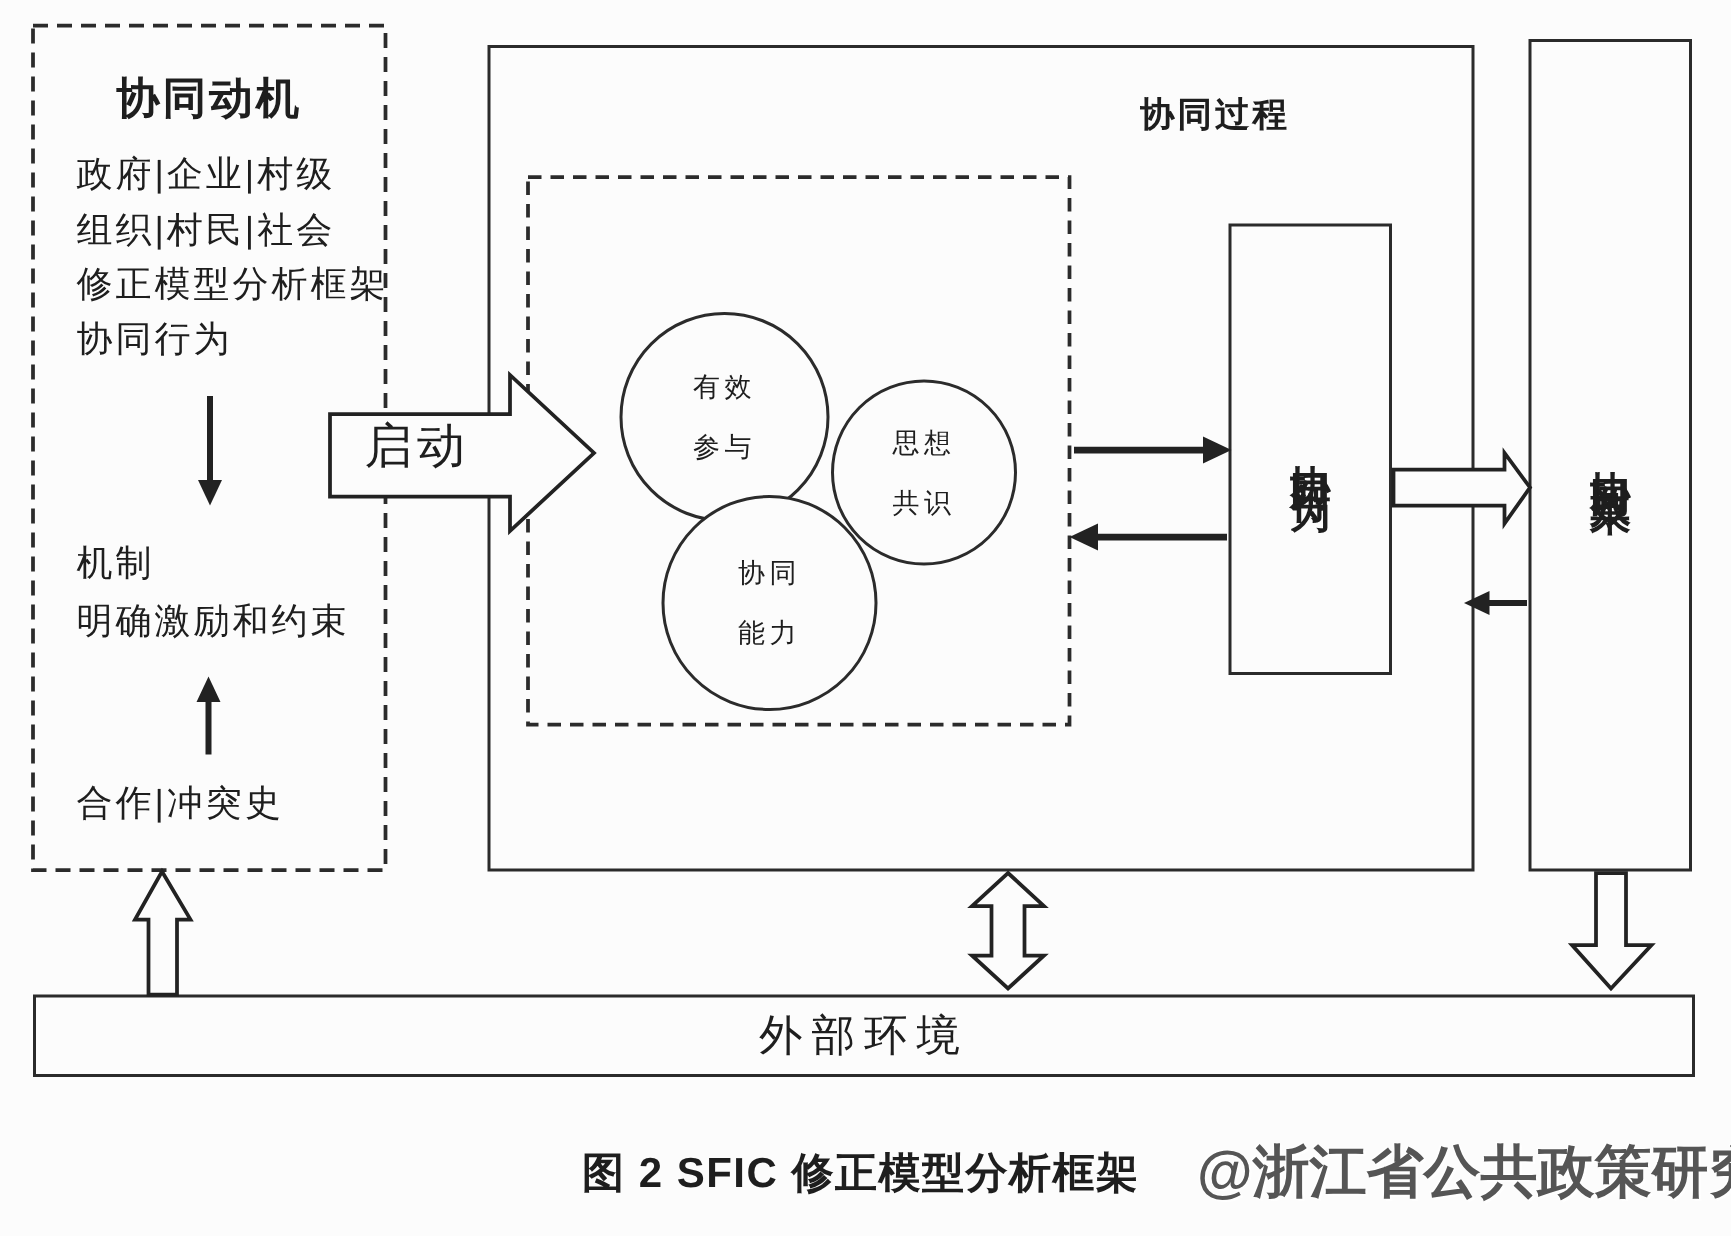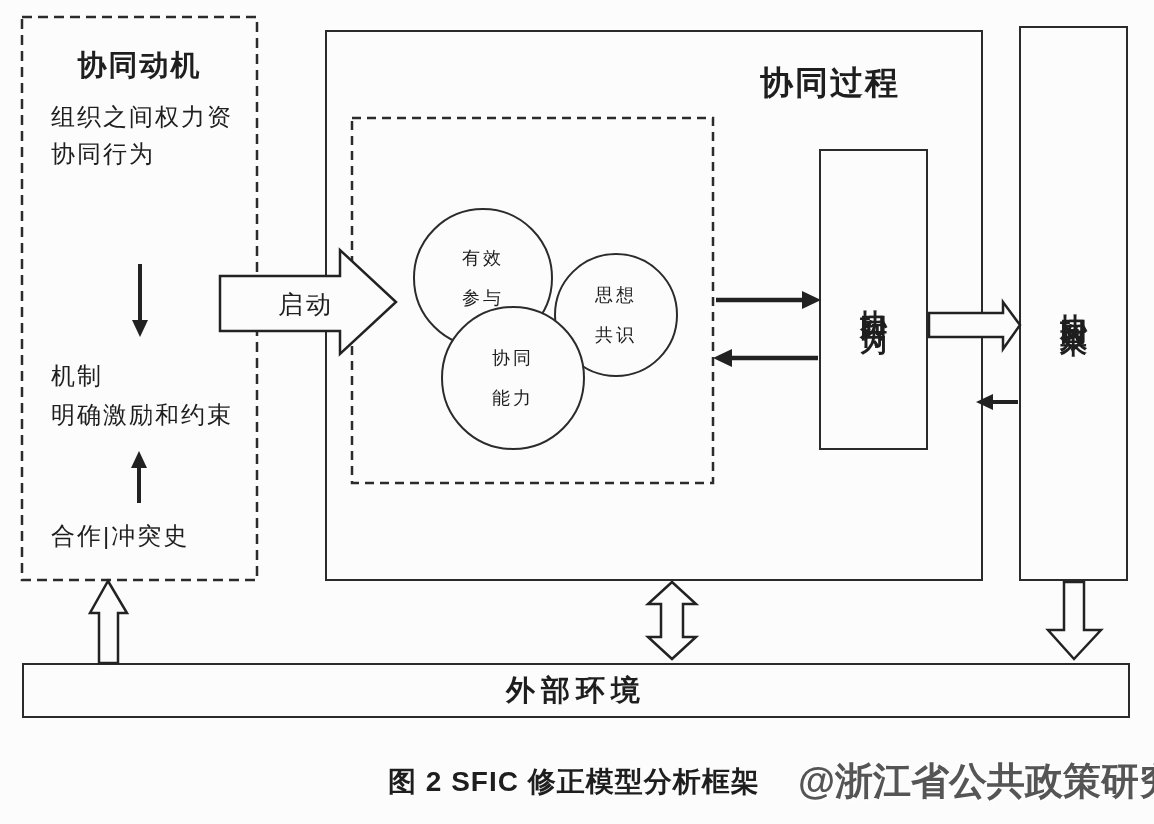--- a/index.html
+++ b/index.html
@@ -16,21 +16,21 @@
   }
   .box-solid{
     position:absolute;
     border:2.5px solid #2b2b2b;
     box-sizing:border-box;
     background:transparent;
   }
   .title{
     position:absolute;
     font-weight:bold;
-    font-size:33px;
+    font-size:23px;
     letter-spacing:2px;
     white-space:nowrap;
   }
   .bodytext{
     position:absolute;
     font-size:24px;
     line-height:36.5px;
     letter-spacing:2px;
     white-space:nowrap;
   }
@@ -56,27 +56,27 @@
     font-weight:bold;
     font-size:27px;
     letter-spacing:6px;
     white-space:nowrap;
   }
   .vbox{
     display:flex;align-items:center;justify-content:center;
   }
   #env-box{
     display:flex;align-items:center;justify-content:center;
-    font-weight:bold;font-size:29px;letter-spacing:6px;text-align:right;
+    font-weight:normal;font-size:29px;letter-spacing:6px;text-align:right;
   }
   #start-label{
     position:absolute;
-    left:222px;top:288px;width:112px;
-    text-align:right;
-    font-size:25px;letter-spacing:3px;
+    left:222px;top:276px;width:112px;
+    text-align:center;
+    font-size:32px;letter-spacing:3px;
   }
   #caption{
     position:absolute;
     left:388px;top:763px;
     font-size:28px;font-weight:600;
     letter-spacing:1px;
     white-space:nowrap;
   }
   #watermark{
     position:absolute;
@@ -109,21 +109,23 @@
     <span class="vtext">协同效果</span>
   </div>
 
   <div id="env-box" class="box-solid" style="left:22px;top:663px;width:1108px;height:55px;">
     <span>外部环境</span>
   </div>
 
   <div class="title" style="left:22px;top:46px;width:235px;text-align:center;font-size:29px;">协同动机</div>
 
   <div class="bodytext" style="left:51px;top:99px;">
-    <div>组织之间权力资</div>
+    <div>政府|企业|村级</div>
+    <div>组织|村民|社会</div>
+    <div>修正模型分析框架</div>
     <div>协同行为</div>
   </div>
 
   <div class="bodytext" style="left:51px;top:356px;line-height:39px;">
     <div>机制</div>
     <div>明确激励和约束</div>
   </div>
 
   <div class="bodytext" style="left:51px;top:518px;">合作|冲突史</div>
 
@@ -137,21 +139,21 @@
     </div>
   </div>
 
   <div class="circle" style="left:413px;top:208px;width:140px;height:140px;z-index:2;">
     <div class="lbl">
       <div>有效</div>
       <div>参与</div>
     </div>
   </div>
 
-  <div class="circle" style="left:441px;top:306px;width:144px;height:144px;z-index:3;align-items:center;">
+  <div class="circle" style="left:441px;top:330px;width:144px;height:144px;z-index:3;align-items:center;">
     <div class="lbl">
       <div>协同</div>
       <div>能力</div>
     </div>
   </div>
 
   <svg id="arrow-layer" viewBox="0 0 1154 824" xmlns="http://www.w3.org/2000/svg">
 
     <rect x="22" y="17" width="235" height="563" fill="none" stroke="#2b2b2b" stroke-width="2.5" stroke-dasharray="10 6"></rect>
     <rect x="352" y="118" width="361" height="365" fill="none" stroke="#2b2b2b" stroke-width="2.5" stroke-dasharray="9 6"></rect>

